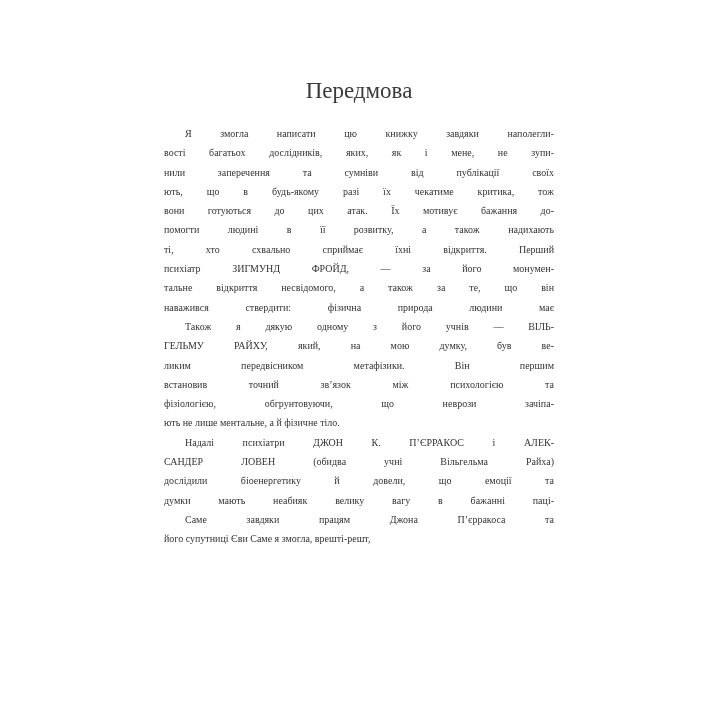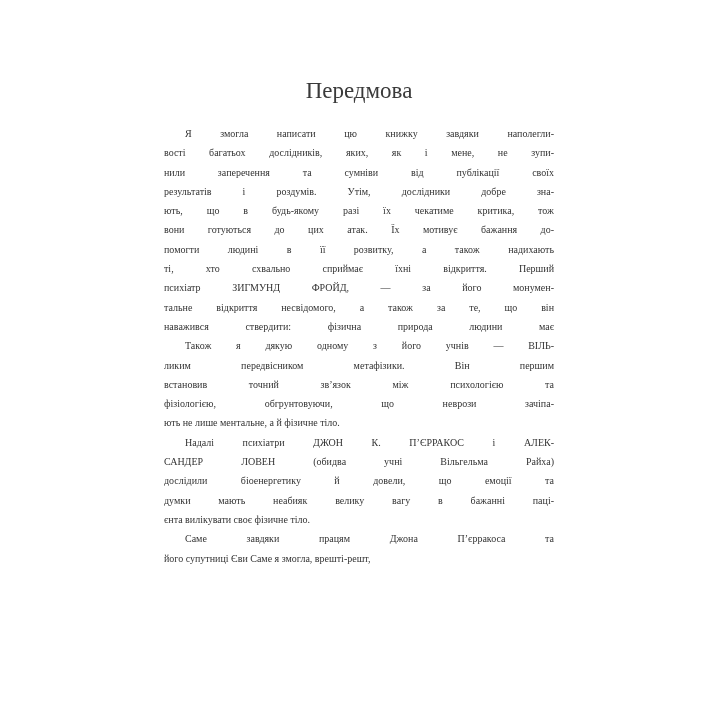--- a/index.html
+++ b/index.html
@@ -69,44 +69,43 @@
 <div class="book-page">
 
   <h1 class="chapter-title">Передмова</h1>
 
   <div class="text-block">
 
     <p class="para">
       <span class="line first">Я змогла написати цю книжку завдяки наполегли-</span>
       <span class="line">вості багатьох дослідників, яких, як і мене, не зупи-</span>
       <span class="line">нили заперечення та сумніви від публікації своїх</span>
-      <span class="line">результатів і роздумів. Утім, дослідники добре зна-</span>
       <span class="line">ють, що в будь-якому разі їх чекатиме критика, тож</span>
       <span class="line">вони готуються до цих атак. Їх мотивує бажання до-</span>
       <span class="line">помогти людині в її розвитку, а також надихають</span>
       <span class="line">ті, хто схвально сприймає їхні відкриття. Перший</span>
       <span class="line">психіатр ЗИГМУНД ФРОЙД, — за його монумен-</span>
       <span class="line">тальне відкриття несвідомого, а також за те, що він</span>
       <span class="line">наважився ствердити: фізична природа людини має</span>
     </p>
 
     <p class="para">
       <span class="line first">Також я дякую одному з його учнів — ВІЛЬ-</span>
+      <span class="line">ГЕЛЬМУ РАЙХУ, який, на мою думку, був ве-</span>
       <span class="line">ликим передвісником метафізики. Він першим</span>
       <span class="line">встановив точний зв’язок між психологією та</span>
       <span class="line">фізіологією, обгрунтовуючи, що неврози зачіпа-</span>
       <span class="line lastline">ють не лише ментальне, а й фізичне тіло.</span>
     </p>
 
     <p class="para">
       <span class="line first">Надалі психіатри ДЖОН К. П’ЄРРАКОС і АЛЕК-</span>
       <span class="line">САНДЕР ЛОВЕН (обидва учні Вільгельма Райха)</span>
       <span class="line">дослідили біоенергетику й довели, що емоції та</span>
       <span class="line">думки мають неабияк велику вагу в бажанні паці-</span>
-      <span class="line lastline">єнта вилікувати своє фізичне тіло.</span>
     </p>
 
     <p class="para">
       <span class="line first">Саме завдяки працям Джона П’єрракоса та</span>
       <span class="line lastline">його супутниці Єви Саме я змогла, врешті-решт,</span>
     </p>
 
   </div>
 
   <div class="page-number">7</div>

